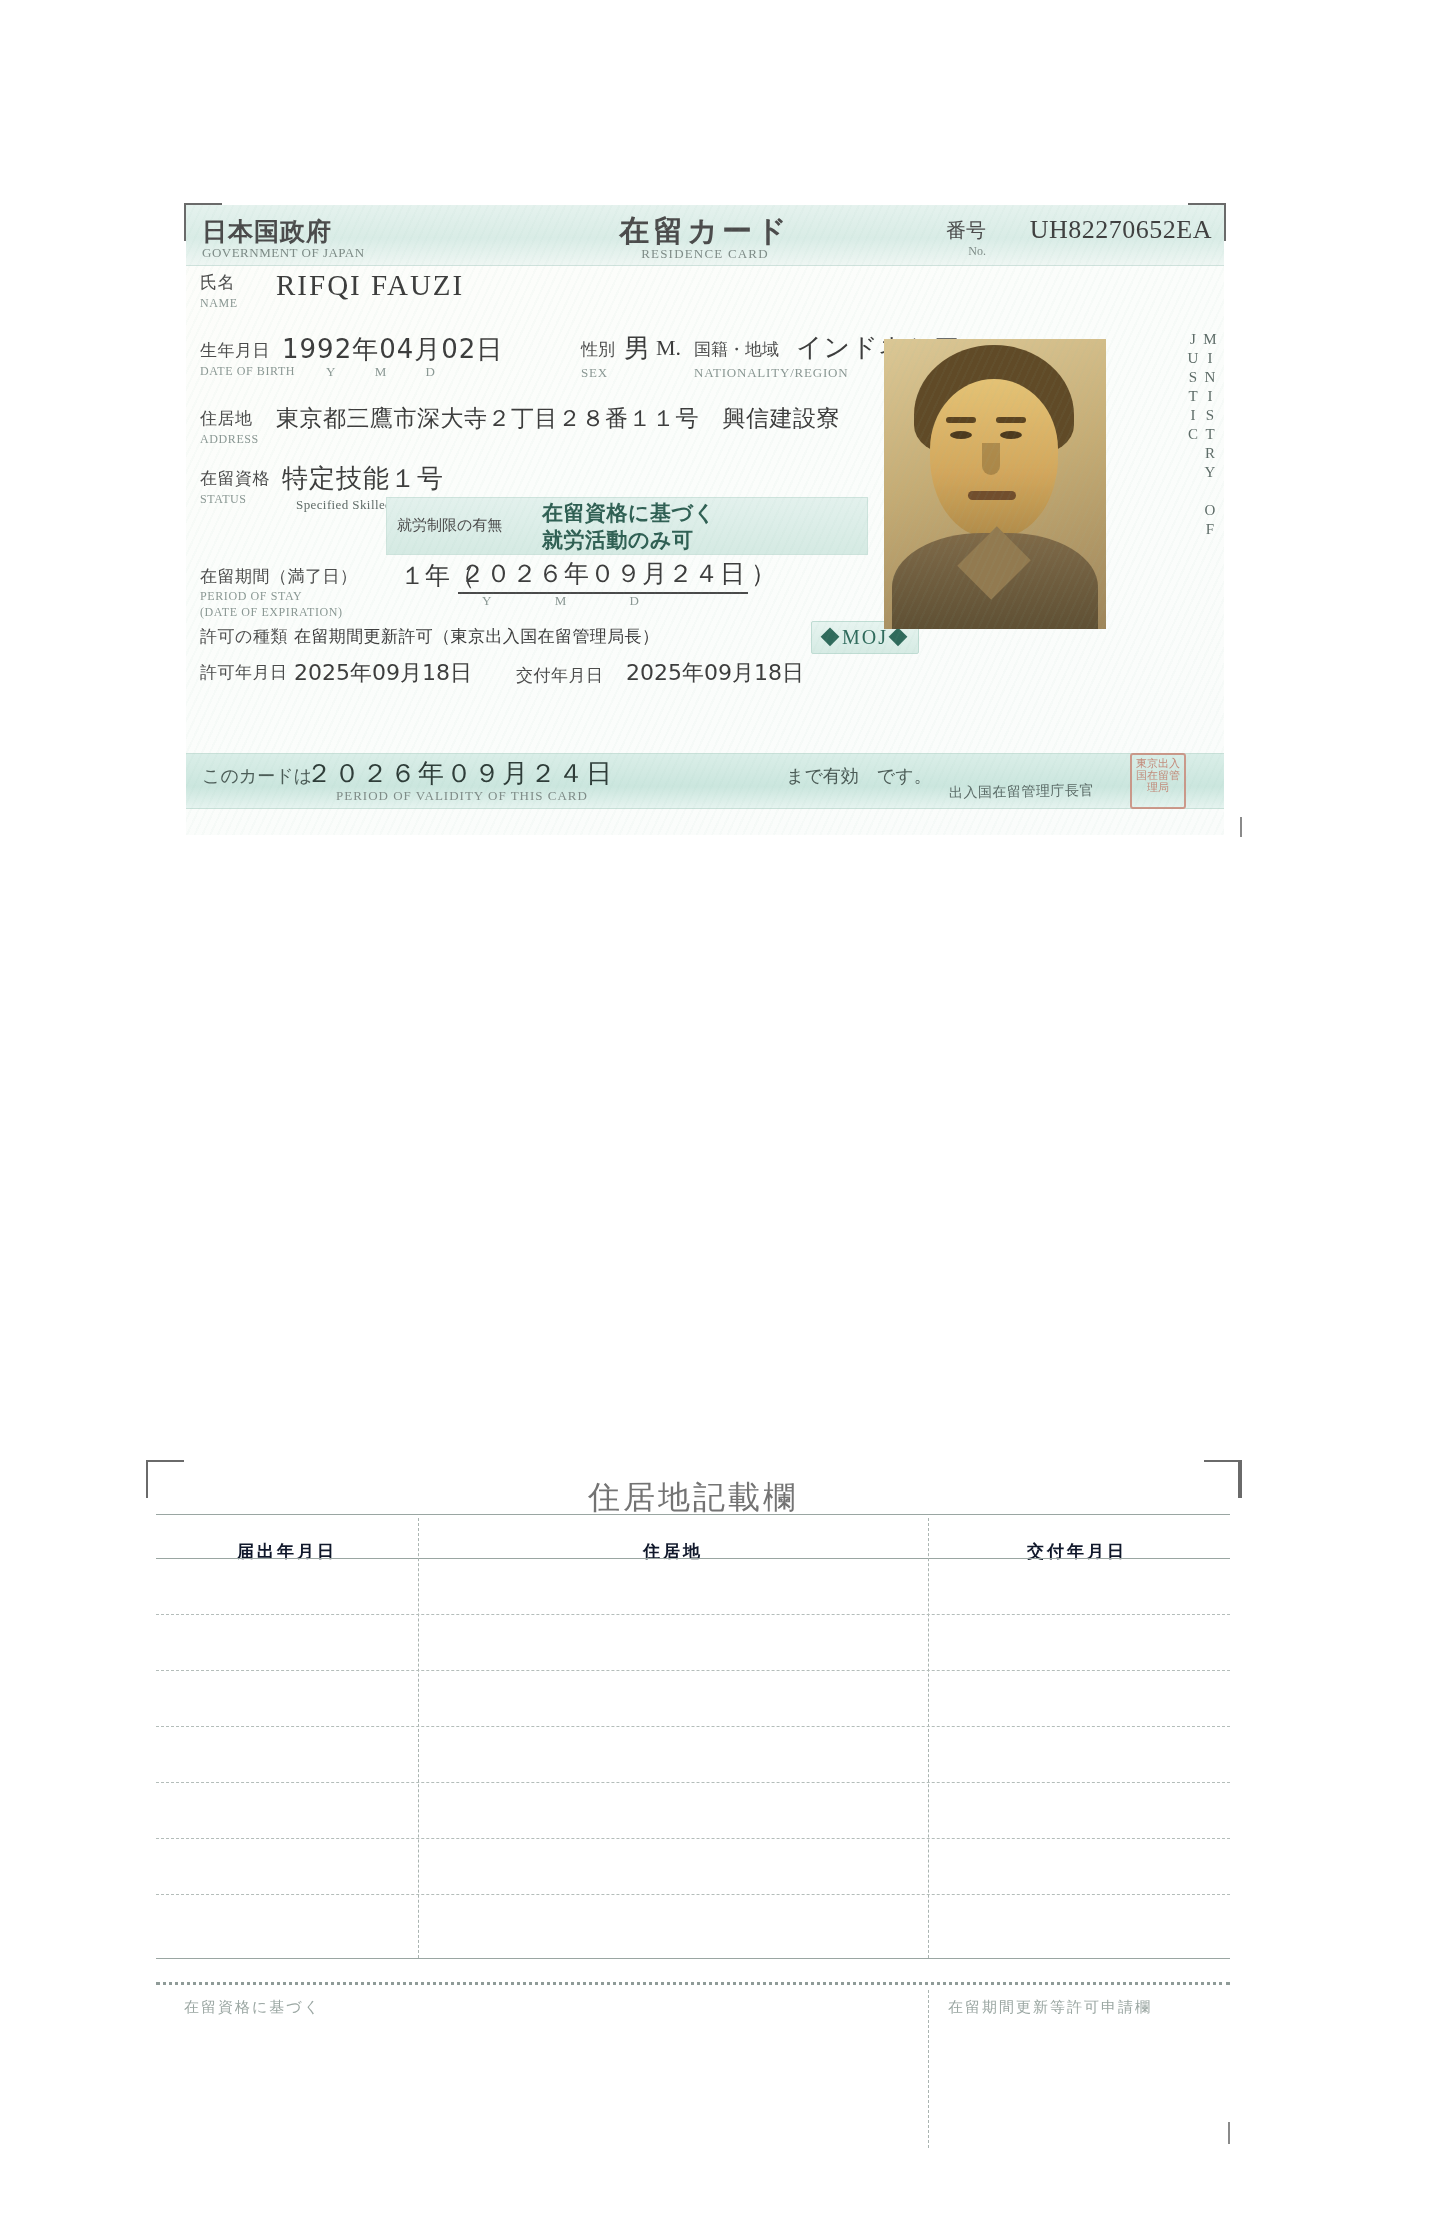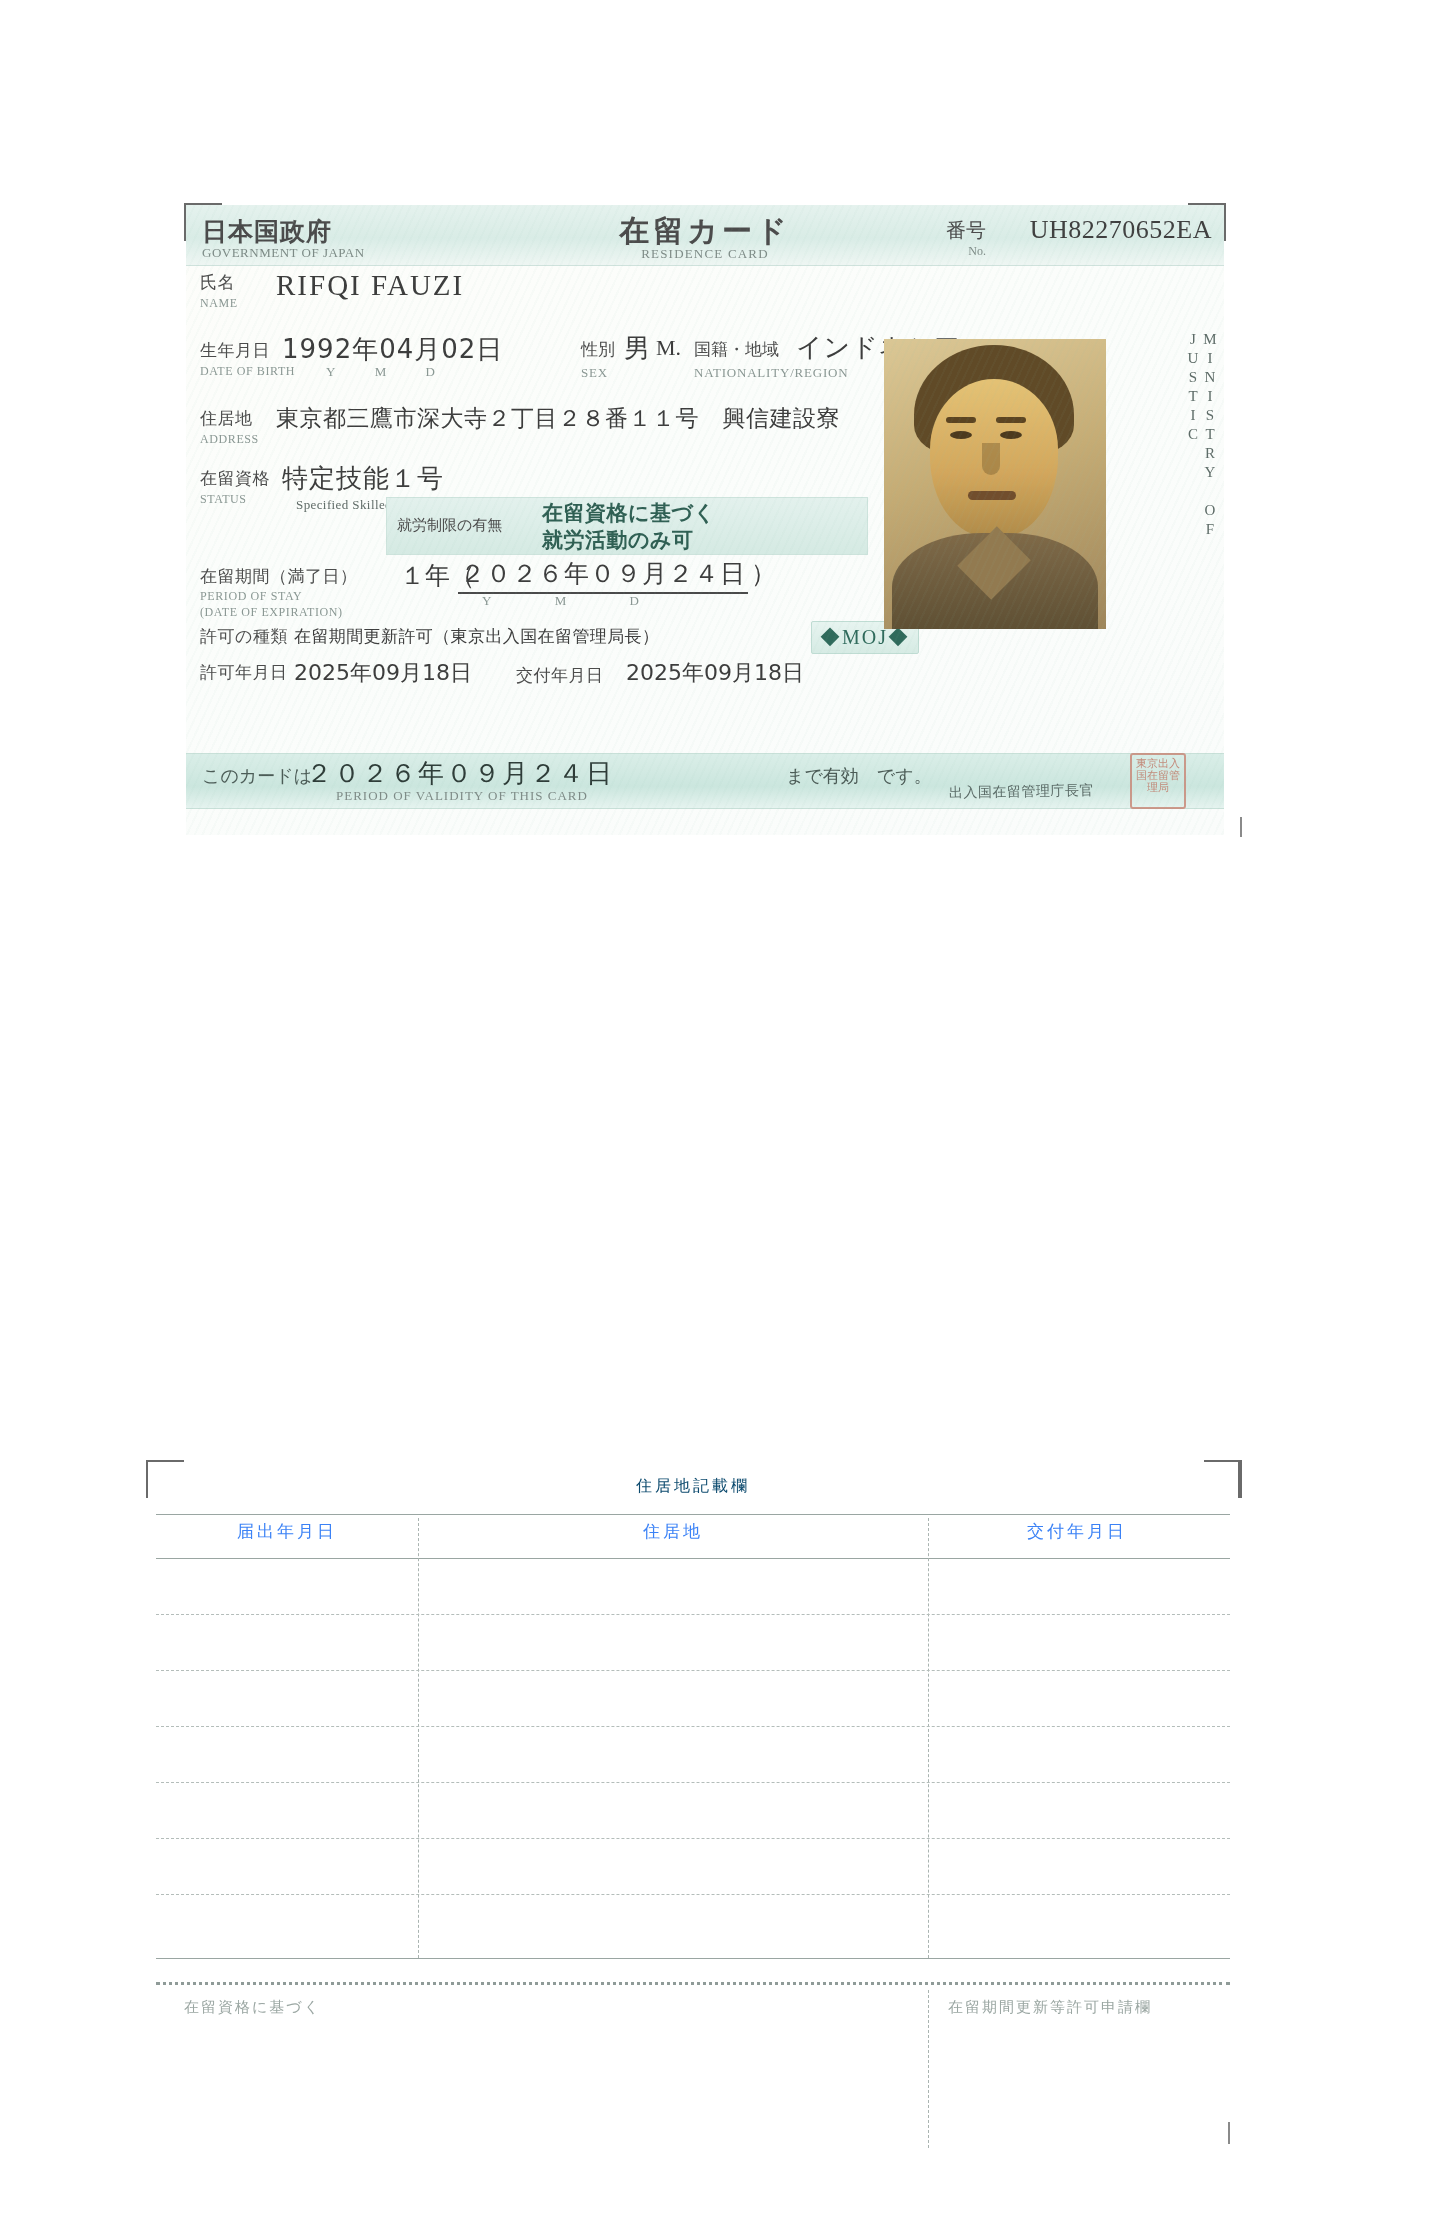--- a/index.html
+++ b/index.html
@@ -527,42 +527,43 @@
     box-sizing: border-box;
   }
   .cb-crop-tl { left: 146px; top: 1460px; }
   .cb-crop-tr { left: 1204px; top: 1460px; }
 
   .back-title {
     position: absolute;
     left: 0; right: 0; top: 14px;
     text-align: center;
     font-family: Liberation Mono, monospace;
-    font-size: 16px;
+    font-size: 32px;
     letter-spacing: 3px;
-    color: #0c4a6e;
+    color: #737373;
   }
   .back-rule-top {
     position: absolute;
     left: 8px; right: 8px; top: 52px;
     border-top: 1px solid #9aa6a2;
   }
   .thead {
     position: absolute;
     left: 8px; right: 8px; top: 56px;
     height: 40px;
   }
   .thead .c {
     position: absolute;
-    top: 2px;
+    top: 22px;
     font-family: "DejaVu Sans", sans-serif;
     font-size: 17px;
     letter-spacing: 3px;
-    color: #3b82f6;
+    color: #0f172a;
     text-align: center;
+    font-weight: bold;
   }
   .thead .c1 { left: 0; width: 262px; }
   .thead .c2 { left: 262px; width: 510px; }
   .thead .c3 { left: 772px; width: 298px; }
   .back-rule-head {
     position: absolute;
     left: 8px; right: 8px; top: 96px;
     border-top: 1px solid #9aa6a2;
   }
   .vline {

